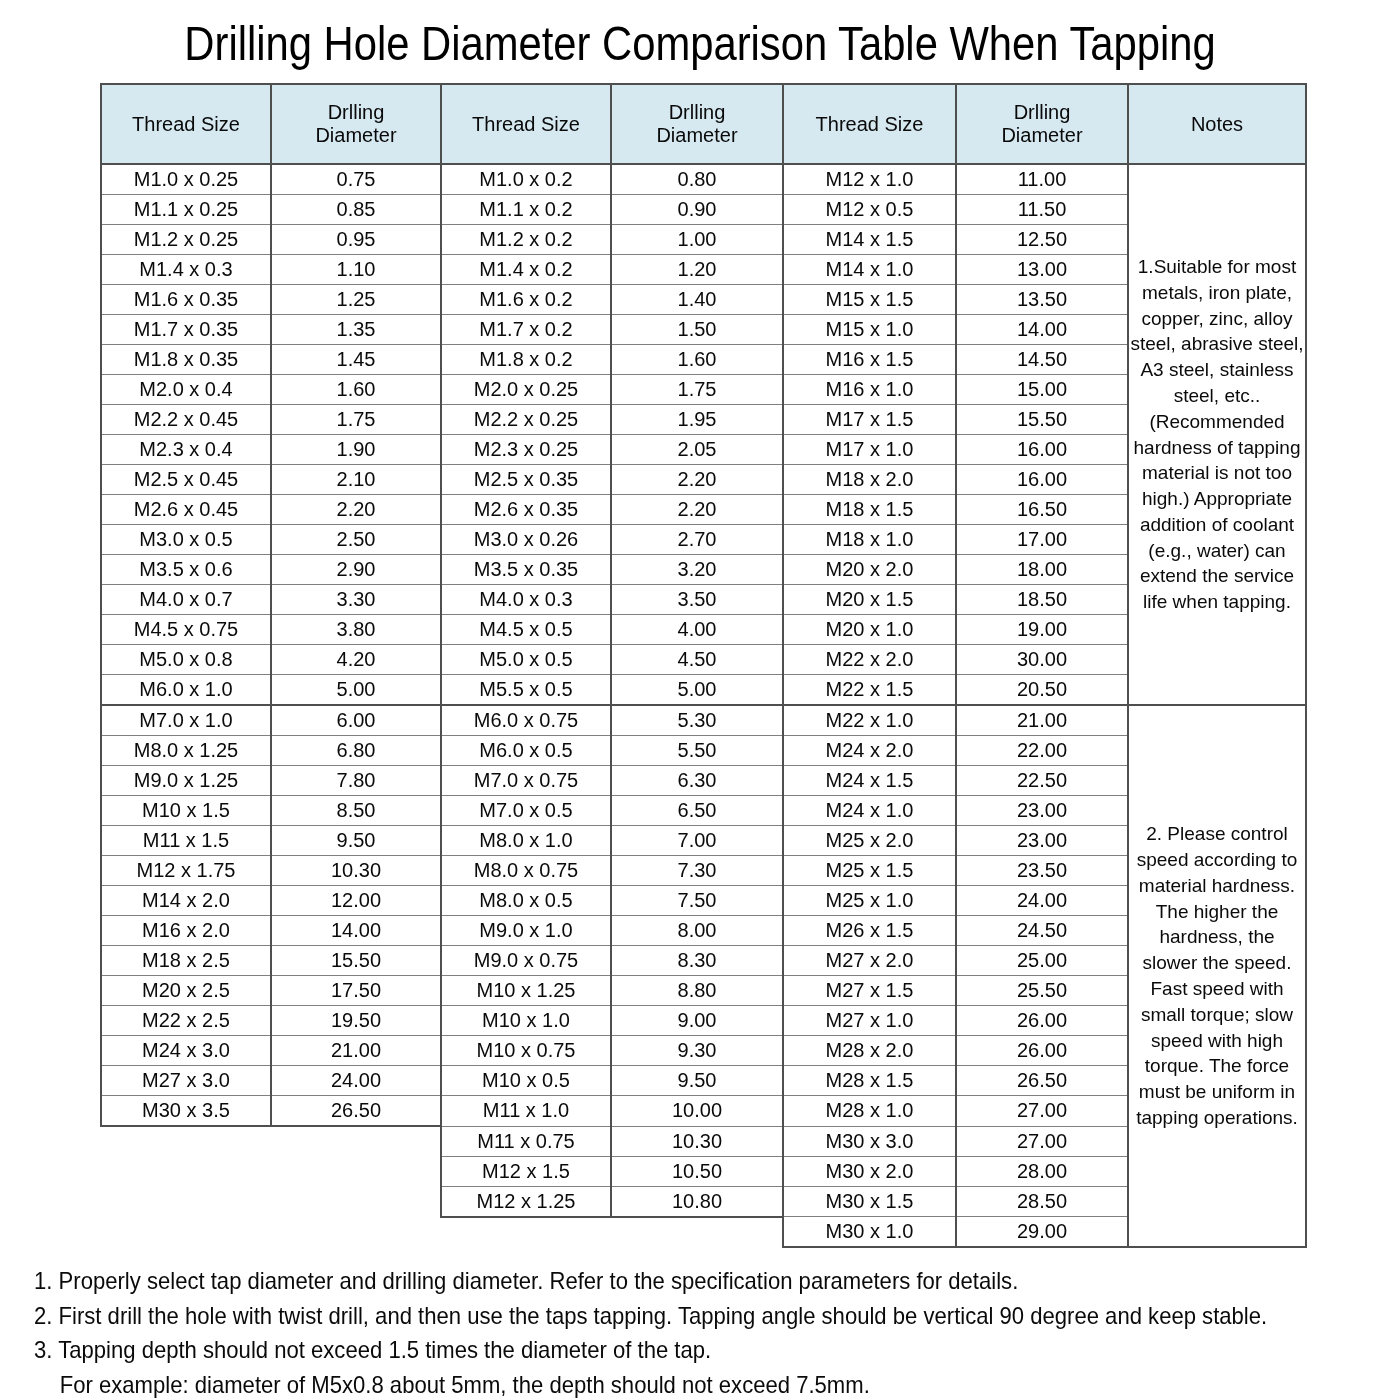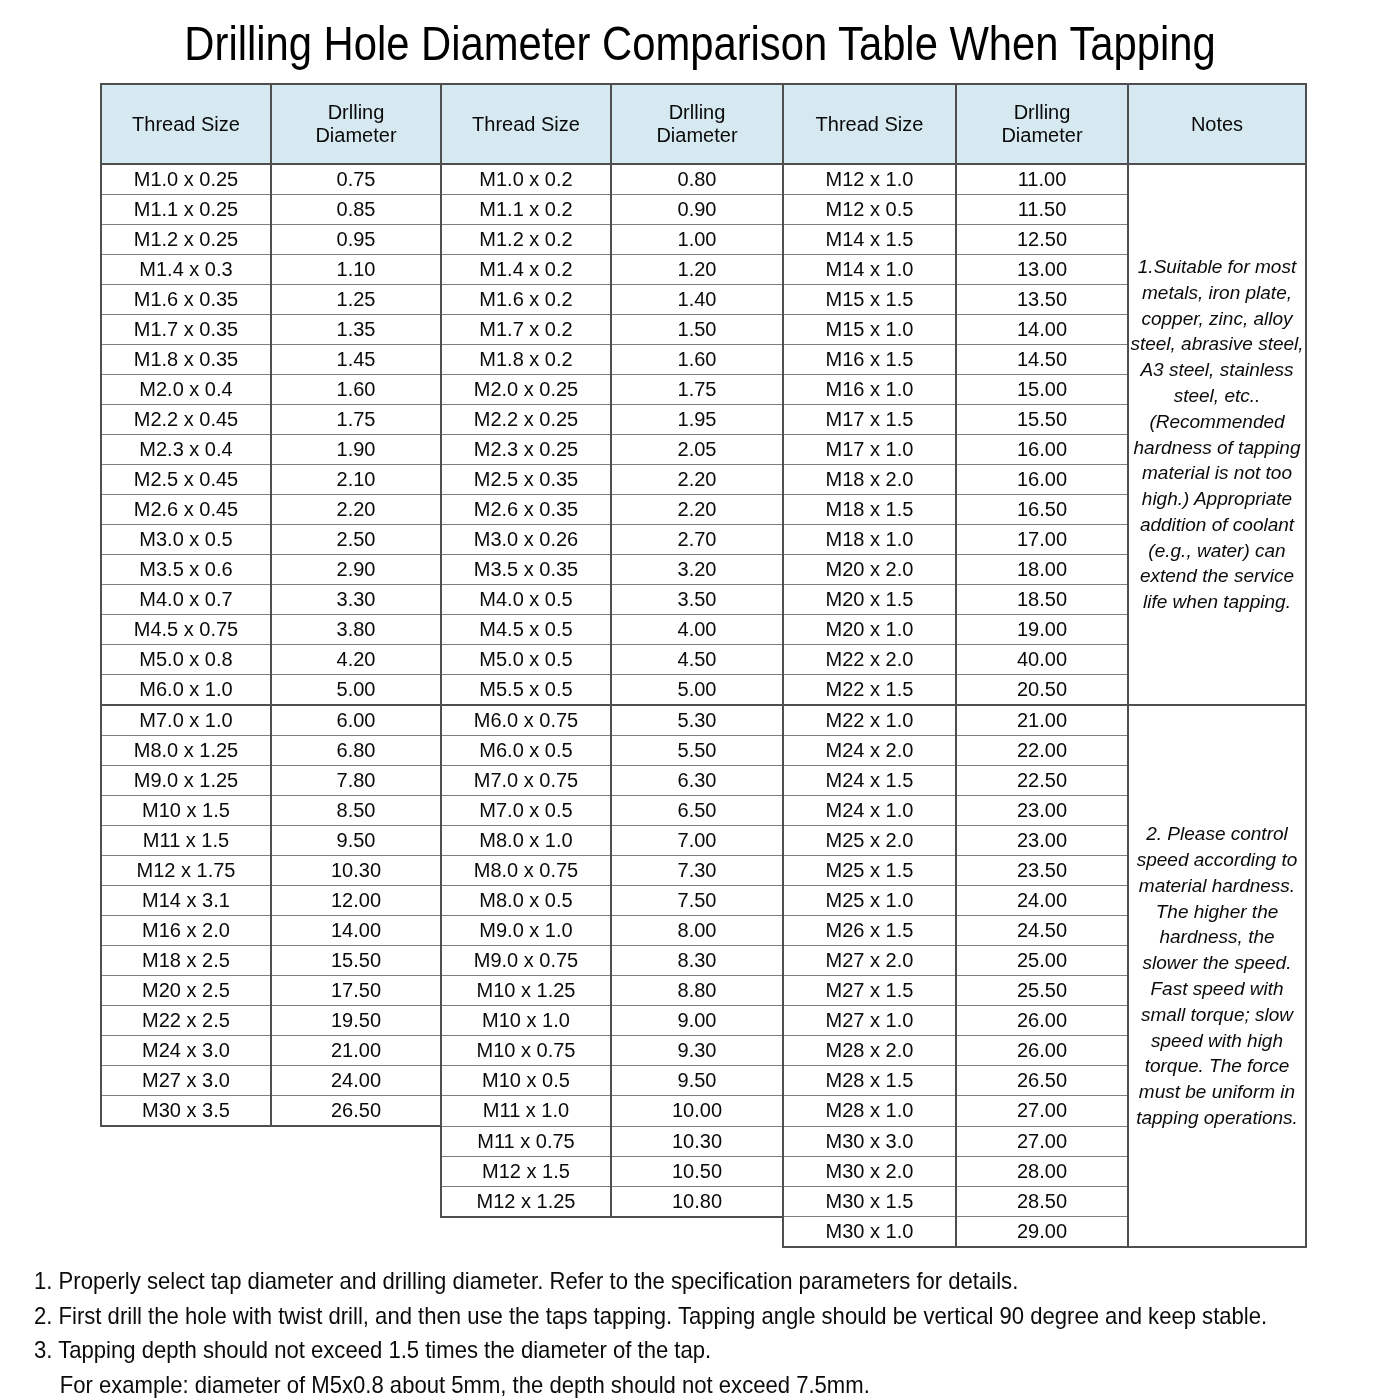--- a/index.html
+++ b/index.html
@@ -59,21 +59,20 @@
     border-radius:9px;
   }
   .tap-table td.notes-cell {
     border:2px solid #4f4f4f;
     font-size:19px;
     line-height:25.8px;
     text-align:center;
     vertical-align:middle;
     padding:0 1px;
     white-space:normal;
-    font-style:italic;
   }
   .footer {
     margin:16px 0 0 34px;
   }
   .footer-line {
     font-size:24px;
     line-height:34.5px;
     transform:scaleX(0.92);
     transform-origin:0 50%;
     white-space:nowrap;
@@ -218,40 +217,40 @@
           <td>M3.5 x 0.6</td>
           <td>2.90</td>
           <td>M3.5 x 0.35</td>
           <td>3.20</td>
           <td>M20 x 2.0</td>
           <td>18.00</td>
         </tr>
         <tr>
           <td>M4.0 x 0.7</td>
           <td>3.30</td>
-          <td>M4.0 x 0.5</td>
+          <td>M4.0 x 0.3</td>
           <td>3.50</td>
           <td>M20 x 1.5</td>
           <td>18.50</td>
         </tr>
         <tr>
           <td>M4.5 x 0.75</td>
           <td>3.80</td>
           <td>M4.5 x 0.5</td>
           <td>4.00</td>
           <td>M20 x 1.0</td>
           <td>19.00</td>
         </tr>
         <tr>
           <td>M5.0 x 0.8</td>
           <td>4.20</td>
           <td>M5.0 x 0.5</td>
           <td>4.50</td>
           <td>M22 x 2.0</td>
-          <td>40.00</td>
+          <td>30.00</td>
         </tr>
         <tr class="section-end">
           <td>M6.0 x 1.0</td>
           <td>5.00</td>
           <td>M5.5 x 0.5</td>
           <td>5.00</td>
           <td>M22 x 1.5</td>
           <td>20.50</td>
         </tr>
         <tr>
@@ -297,21 +296,21 @@
         </tr>
         <tr>
           <td>M12 x 1.75</td>
           <td>10.30</td>
           <td>M8.0 x 0.75</td>
           <td>7.30</td>
           <td>M25 x 1.5</td>
           <td>23.50</td>
         </tr>
         <tr>
-          <td>M14 x 3.1</td>
+          <td>M14 x 2.0</td>
           <td>12.00</td>
           <td>M8.0 x 0.5</td>
           <td>7.50</td>
           <td>M25 x 1.0</td>
           <td>24.00</td>
         </tr>
         <tr>
           <td>M16 x 2.0</td>
           <td>14.00</td>
           <td>M9.0 x 1.0</td>

